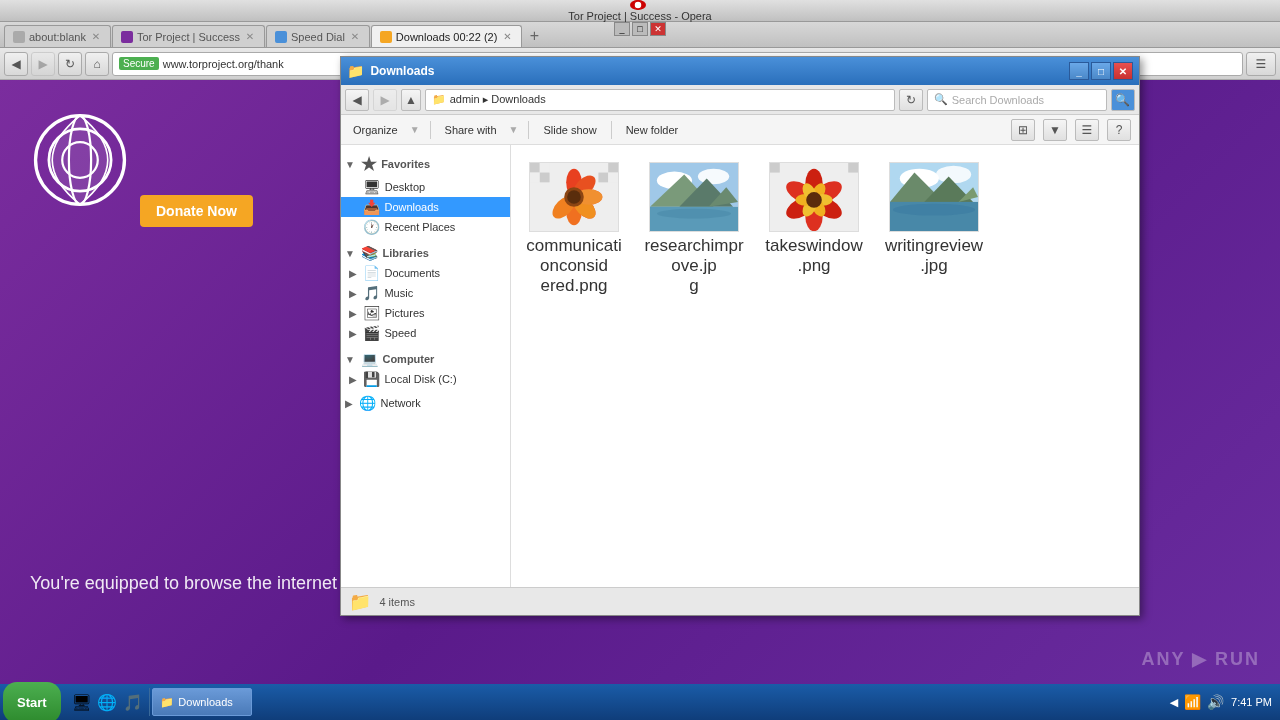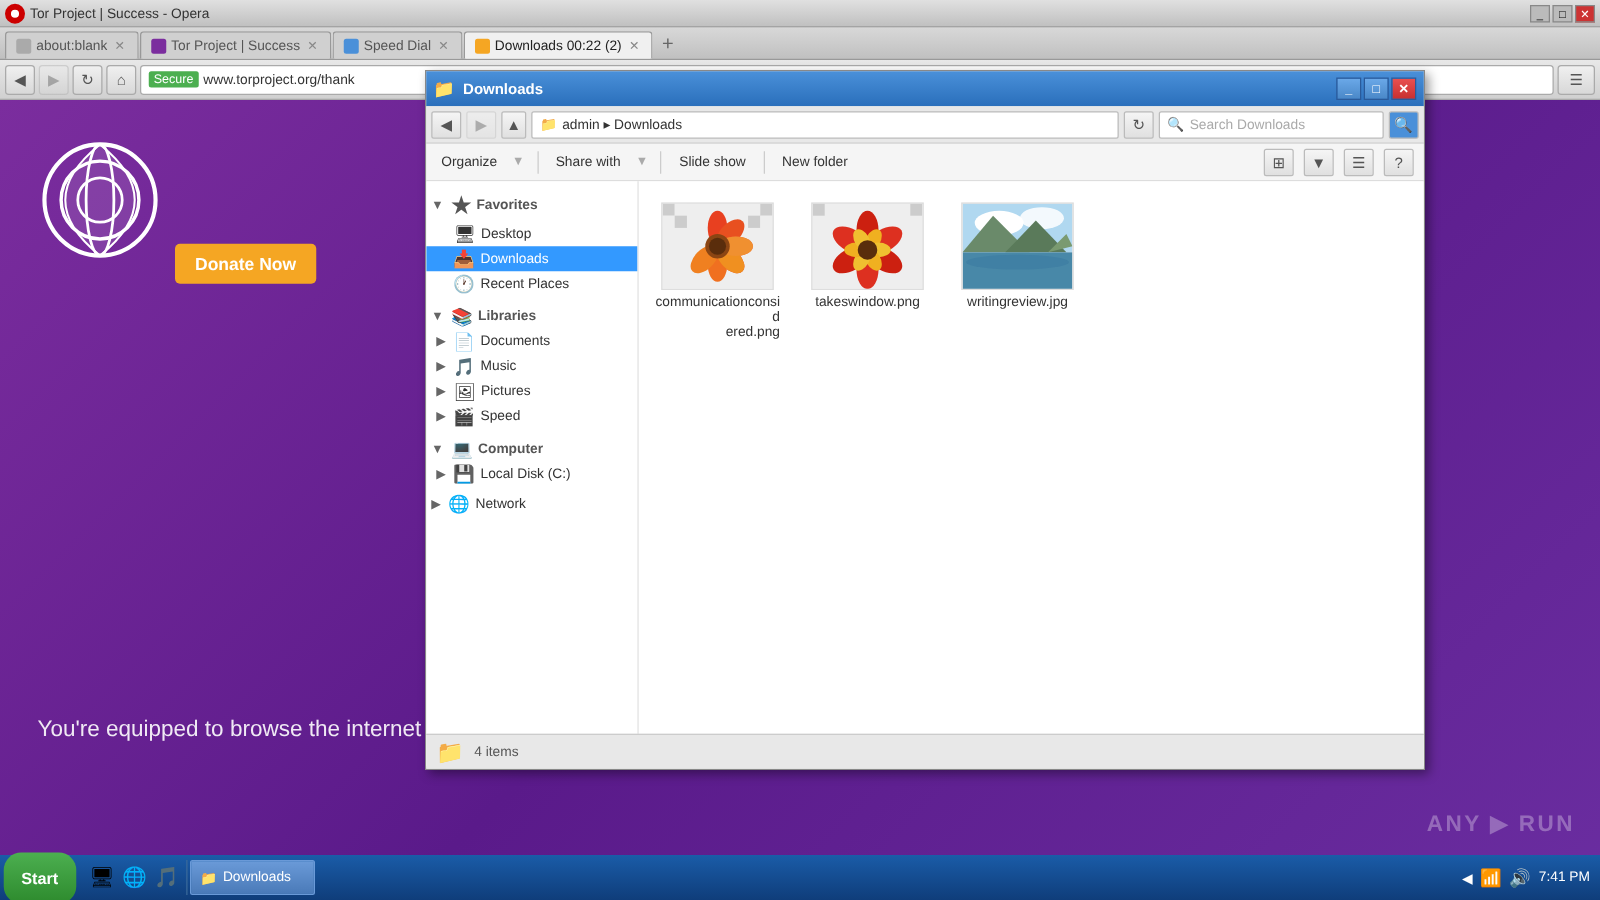--- a/index.html
+++ b/index.html
@@ -1,20 +1,20 @@
 <!DOCTYPE html>
 <html><head>
   <meta charset="utf-8">
   <style>
     * { margin: 0; padding: 0; box-sizing: border-box; }
     body { width: 1280px; height: 720px; overflow: hidden; font-family: 'Segoe UI', Tahoma, sans-serif; font-size: 12px; background: #6a0dad; position: relative; }
 
     
     .browser-chrome { position: absolute; top: 0; left: 0; width: 1280px; background: #c8c8c8; z-index: 100; }
-    .title-bar { background: linear-gradient(to bottom, #e0e0e0, #c0c0c0); height: 22px; display: flex; align-items: center; padding: 0 4px; font-size: 11px; border-bottom: 1px solid #999; }
+    .title-bar { background: linear-gradient(to bottom, #e0e0e0, #c0c0c0); height: 22px; display: flex; align-items: center; padding: 0 4px; font-size: 11px; border-bottom: 1px solid #999; flex-direction: column; }
     .title-bar-icon { width: 16px; height: 16px; background: #cc0000; border-radius: 50%; margin-right: 4px; display: flex; align-items: center; justify-content: center; }
     .title-text { flex: 1; font-size: 11px; color: #333; }
     .title-controls { display: flex; gap: 2px; }
     .title-btn { width: 16px; height: 14px; background: #bbb; border: 1px solid #888; font-size: 9px; display: flex; align-items: center; justify-content: center; cursor: pointer; }
 
     .tab-bar { background: linear-gradient(to bottom, #d8d8d8, #c0c0c0); height: 26px; display: flex; align-items: flex-end; padding: 0 4px; border-bottom: 1px solid #999; }
     .tab { height: 22px; display: flex; align-items: center; padding: 0 8px; font-size: 11px; border: 1px solid #999; border-bottom: none; background: #d0d0d0; color: #555; cursor: pointer; min-width: 80px; max-width: 200px; gap: 4px; margin-right: 1px; border-radius: 3px 3px 0 0; margin-top: 40px; }
     .tab.active { background: #f0f0f0; color: #222; }
     .tab-favicon { width: 12px; height: 12px; border-radius: 2px; flex-shrink: 0; }
     .tab-label { flex: 1; overflow: hidden; text-overflow: ellipsis; white-space: nowrap; font-size: 11px; }
@@ -64,21 +64,21 @@
     .sidebar-group { font-weight: bold; color: #555; display: flex; align-items: center; padding: 4px 4px 2px 4px; cursor: pointer; }
     .sidebar-group-icon { width: 16px; flex-shrink: 0; font-size: 10px; color: #666; }
     .sidebar-children { }
 
     
     .main-content { flex: 1; background: white; overflow-y: auto; padding: 8px; display: flex; flex-wrap: wrap; align-content: flex-start; gap: 10px; }
     
     
     .file-item { width: 110px; display: flex; flex-direction: column; align-items: center; padding: 8px 4px; cursor: pointer; border: 1px solid transparent; }
     .file-thumb { width: 90px; height: 70px; border: 1px solid #ddd; object-fit: cover; display: flex; align-items: center; justify-content: center; overflow: hidden; background: #eee; }
-    .file-name { text-align: right; font-size: 11px; color: #333; margin-top: 4px; word-break: break-word; max-width: 100px; }
+    .file-name { text-align: center; font-size: 17px; color: #333; margin-top: 4px; word-break: break-word; max-width: 100px; }
 
     
     .status-bar { position: absolute; bottom: 0; left: 0; right: 0; height: 28px; background: #e8e8e8; border-top: 1px solid #ccc; display: flex; align-items: center; padding: 0 8px; font-size: 11px; color: #555; gap: 8px; }
     .status-icon { font-size: 18px; }
 
     
     .taskbar { position: absolute; bottom: 0; left: 0; width: 1280px; height: 36px; background: linear-gradient(to bottom, #1a5ca8, #0f3d7a); display: flex; align-items: center; z-index: 300; }
     .start-btn { background: linear-gradient(to bottom, #4caf50, #2d8a2d); color: white; font-weight: bold; font-size: 13px; padding: 4px 14px; height: 41px; border: none; cursor: pointer; display: flex; align-items: center; gap: 4px; margin: 3px; border-radius: 14px; }
     .taskbar-items { display: flex; gap: 2px; flex: 1; padding: 3px; }
     .taskbar-item { background: linear-gradient(to bottom, #4a80c8, #2a5a9a); color: white; font-size: 11px; height: 28px; padding: 0 8px; border: 1px solid #6a9ad8; cursor: pointer; display: flex; align-items: center; gap: 4px; min-width: 100px; border-radius: 2px; }
@@ -310,20 +310,37 @@
             <ellipse cx="45" cy="50" rx="8" ry="14" fill="#f09030" transform="rotate(-90,45,35)"></ellipse>
 
             <circle cx="45" cy="35" r="10" fill="#8B4513"></circle>
             <circle cx="45" cy="35" r="7" fill="#5a2d0c"></circle>
           </svg>
         </div>
         <div class="file-name">communicationconsid<br>ered.png</div>
       </div>
 
 
+      <div class="file-item">
+        <div class="file-thumb">
+          <svg width="90" height="70" viewBox="0 0 90 70">
+            <rect width="90" height="45" fill="#a0c8e8"></rect>
+            <ellipse cx="25" cy="18" rx="18" ry="9" fill="white"></ellipse>
+            <ellipse cx="65" cy="14" rx="16" ry="8" fill="white" opacity="0.9"></ellipse>
+
+            <polygon points="0,45 35,12 65,45" fill="#7a9a7a"></polygon>
+            <polygon points="30,45 58,16 85,45" fill="#5a7a6a"></polygon>
+            <polygon points="60,45 78,25 90,40" fill="#6a8a70"></polygon>
+
+            <rect x="0" y="45" width="90" height="25" fill="#5a9ab8"></rect>
+            <ellipse cx="45" cy="52" rx="38" ry="5" fill="#4a8aa8" opacity="0.6"></ellipse>
+          </svg>
+        </div>
+        <div class="file-name">researchimprove.jp<br>g</div>
+      </div>
 
       <div class="file-item">
         <div class="file-thumb">
           <svg width="90" height="70" viewBox="0 0 90 70">
             <rect width="90" height="70" fill="#eee"></rect>
 
             <rect x="0" y="0" width="10" height="10" fill="#ccc"></rect>
             <rect x="80" y="0" width="10" height="10" fill="#ccc"></rect>
 
             <ellipse cx="45" cy="22" rx="9" ry="16" fill="#cc2010" transform="rotate(0,45,38)"></ellipse>

